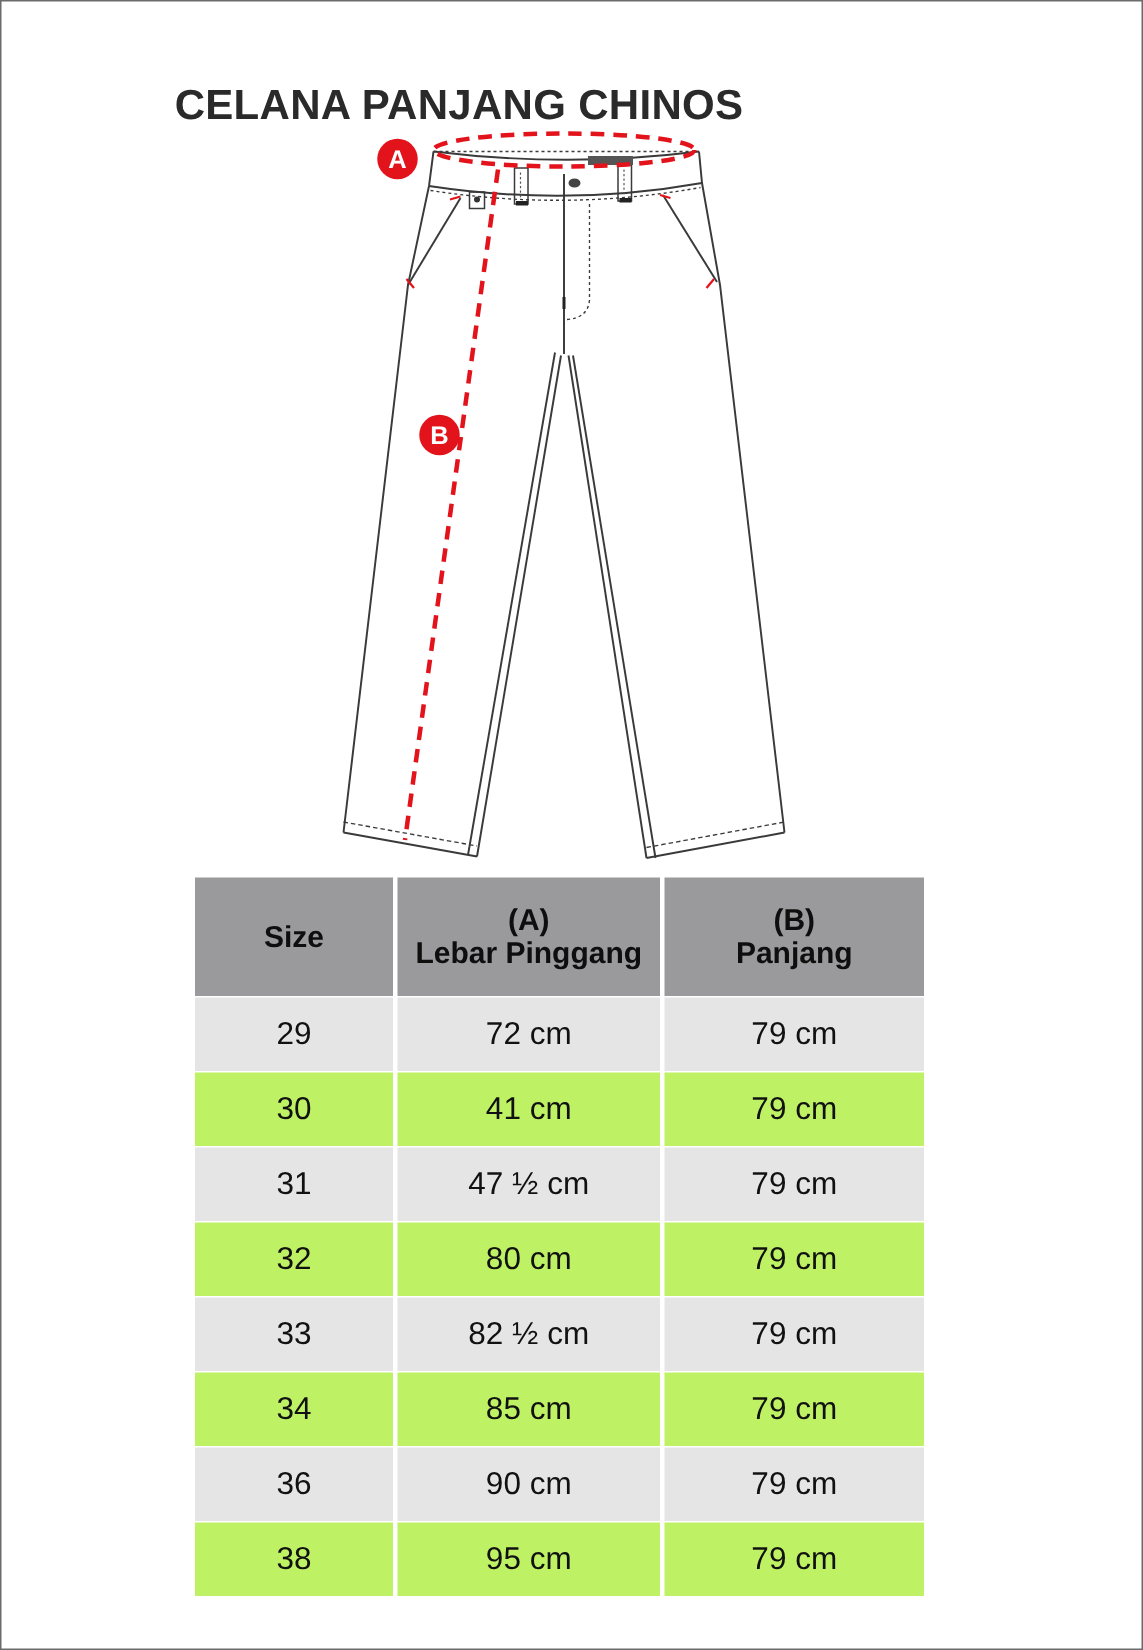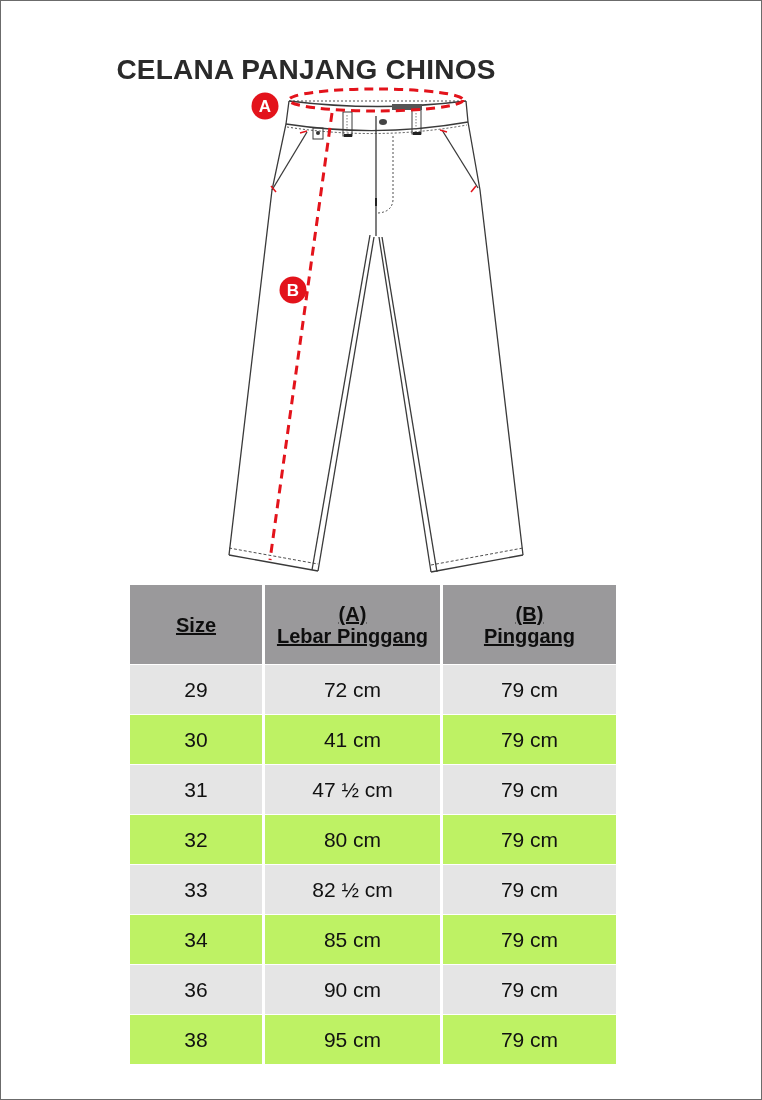--- a/index.html
+++ b/index.html
@@ -24,21 +24,21 @@
       display: grid;
       grid-template-columns: 132px 175px 173px;
       column-gap: 3px;
     }
     .cell {
       display: flex; align-items: center; justify-content: center; text-align: center;
       font-size: 21px; color: #111; height: 49px; margin-bottom: 1px;
     }
     .head {
       height: 79px; background: #9a999b; font-weight: bold; color: #0e0e0e;
-      flex-direction: column; line-height: 22px; font-size: 20px; text-decoration: underline;
+      flex-direction: column; line-height: 22px; font-size: 20px;
     }
     .row-light .cell { background: #e5e5e5; }
     .row-dark .cell { background: #bef264; }
     .row { display: contents; }
   </style>
 </head>
 <body>
 
 <div class="frame"></div>
 
@@ -116,21 +116,21 @@
 <div class="size-table">
   <div class="cell head">
     <span>Size</span>
   </div>
   <div class="cell head">
     <span>(A)</span>
     <span>Lebar Pinggang</span>
   </div>
   <div class="cell head">
     <span>(B)</span>
-    <span>Pinggang</span>
+    <span>Panjang</span>
   </div>
 
   <div class="row row-light">
     <div class="cell">29</div>
     <div class="cell">72 cm</div>
     <div class="cell">79 cm</div>
   </div>
   <div class="row row-dark">
     <div class="cell">30</div>
     <div class="cell">41 cm</div>

